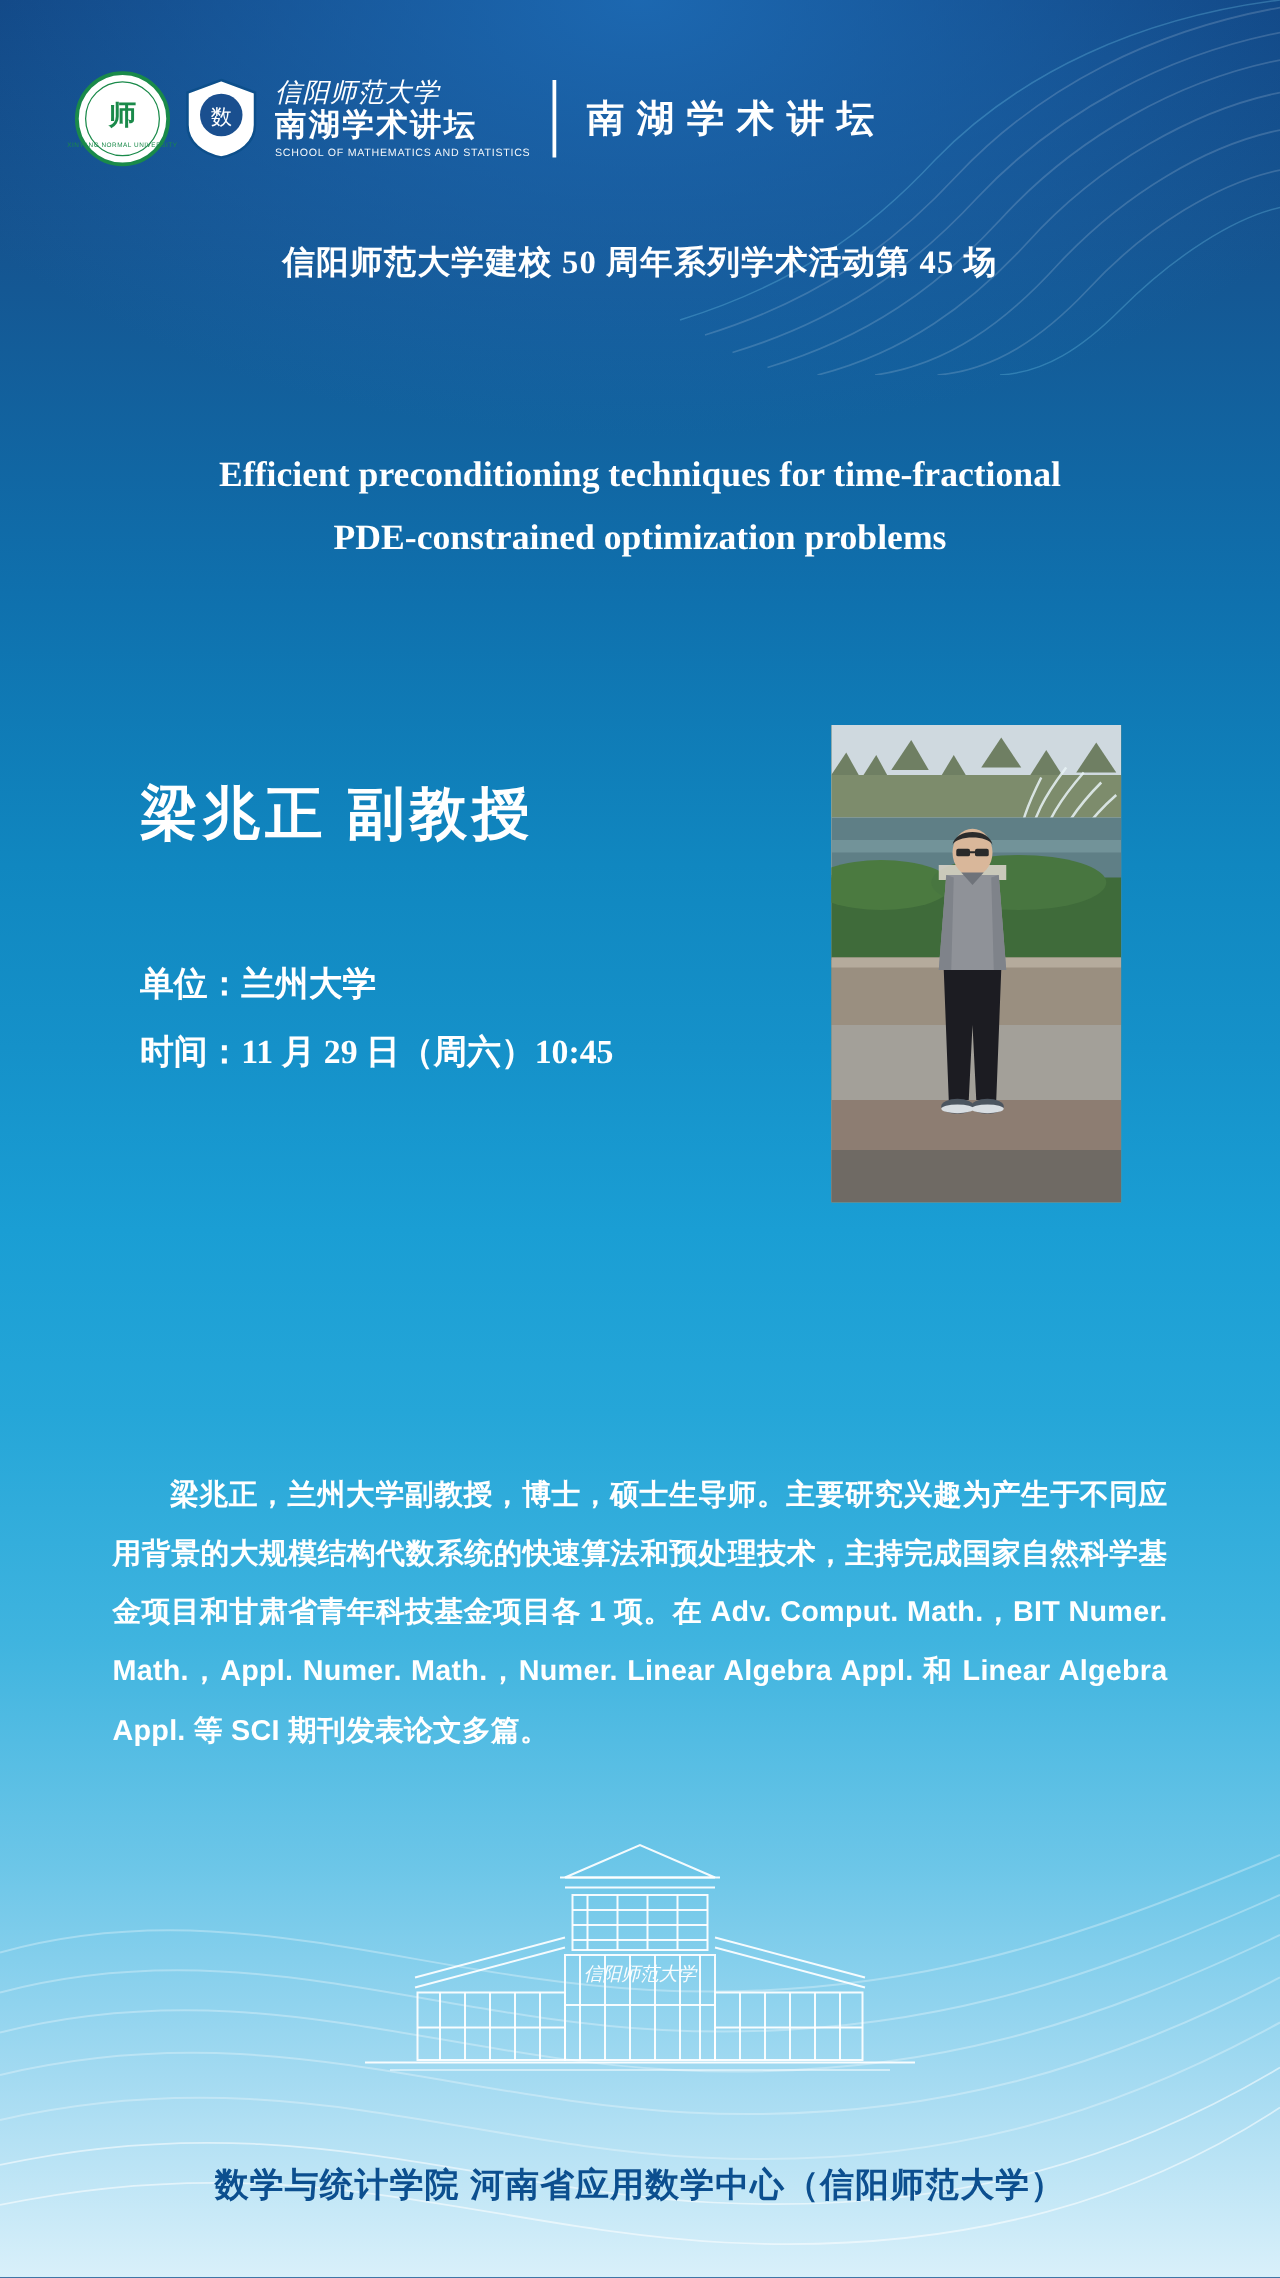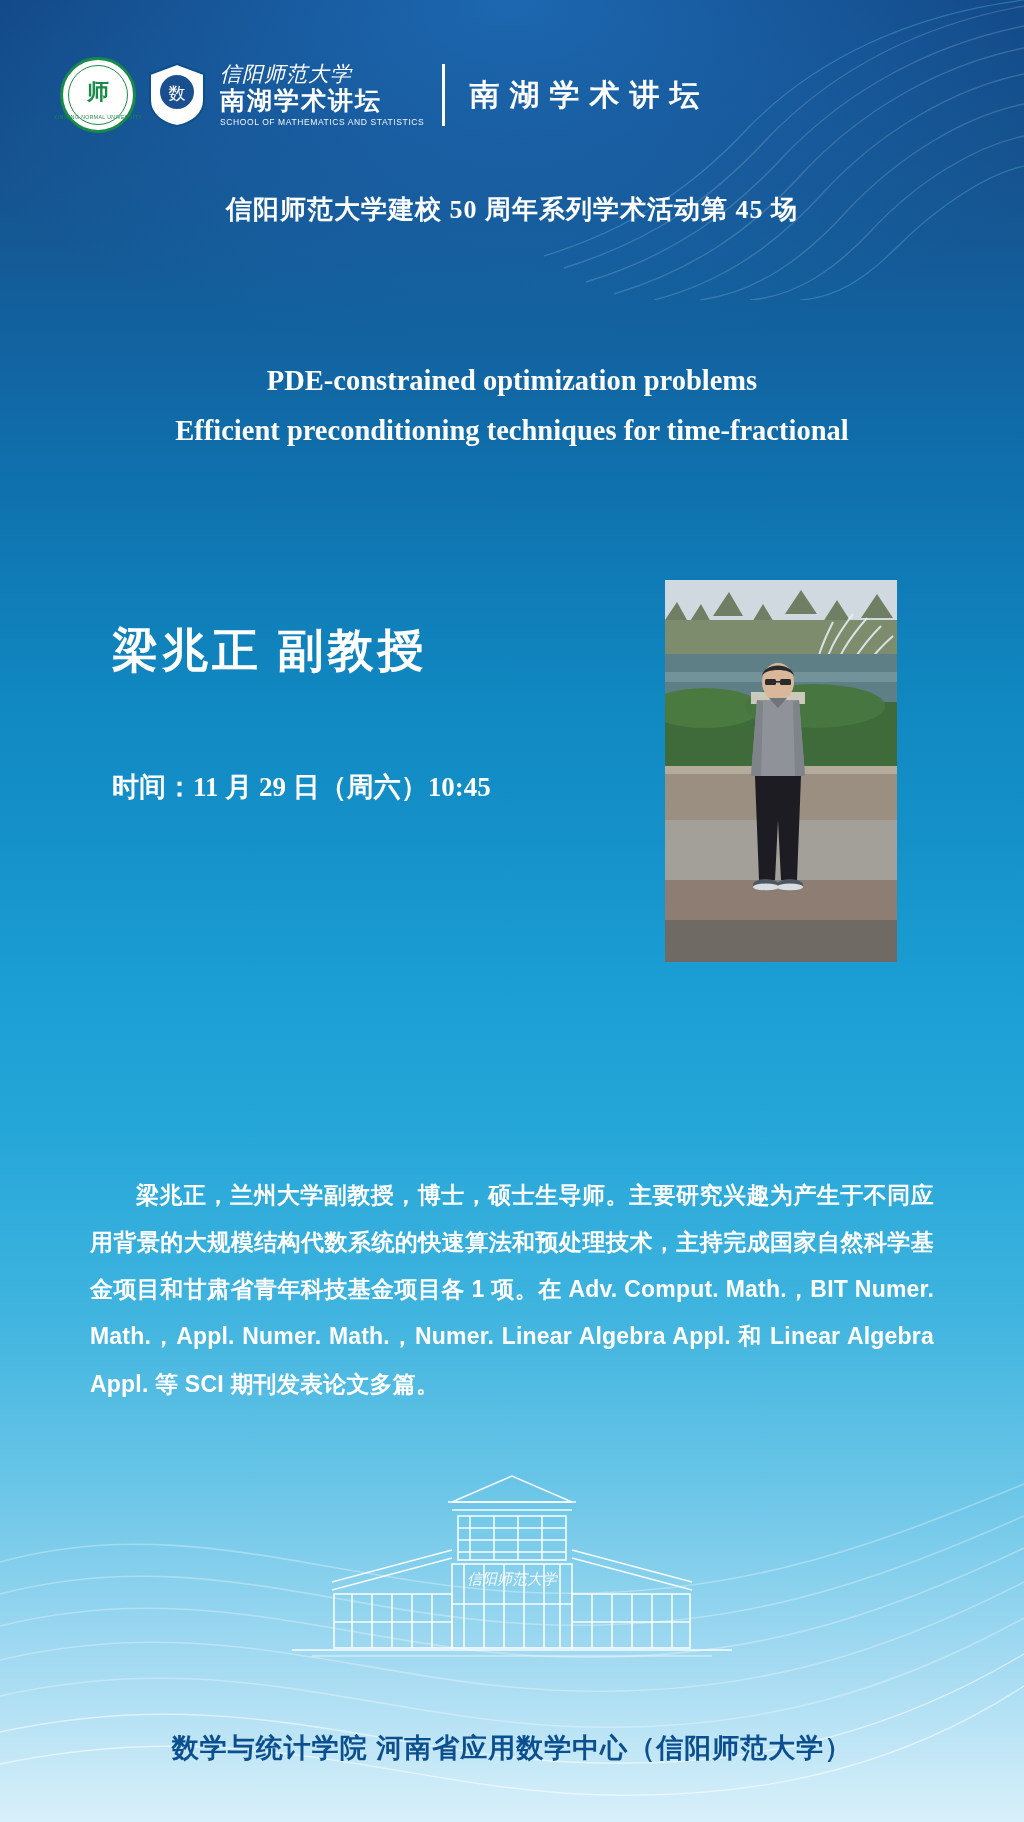--- a/index.html
+++ b/index.html
@@ -257,27 +257,28 @@
     </div>
 
     <div class="v-divider"></div>
 
     <div class="forum-title">南湖学术讲坛</div>
   </div>
 
   <div class="series-line">信阳师范大学建校 50 周年系列学术活动第 45 场</div>
 
   <div class="talk-title">
+    <div>Efficient preconditioning techniques for time-fractional</div>
     <div>PDE-constrained optimization problems</div>
-    <div>Efficient preconditioning techniques for time-fractional</div>
   </div>
 
   <div class="speaker-name">梁兆正  副教授</div>
 
   <div class="info-list">
+    <div>单位：兰州大学</div>
     <div>时间：11 月 29 日（周六）10:45</div>
   </div>
 
   <div class="photo-frame">
     <svg viewBox="0 0 232 382" width="232" height="382">
 
       <rect x="0" y="0" width="232" height="120" fill="#cfd9df"></rect>
 
       <g fill="#6f7f63">
         <path d="M0 40 l12 -18 10 18 z"></path>

